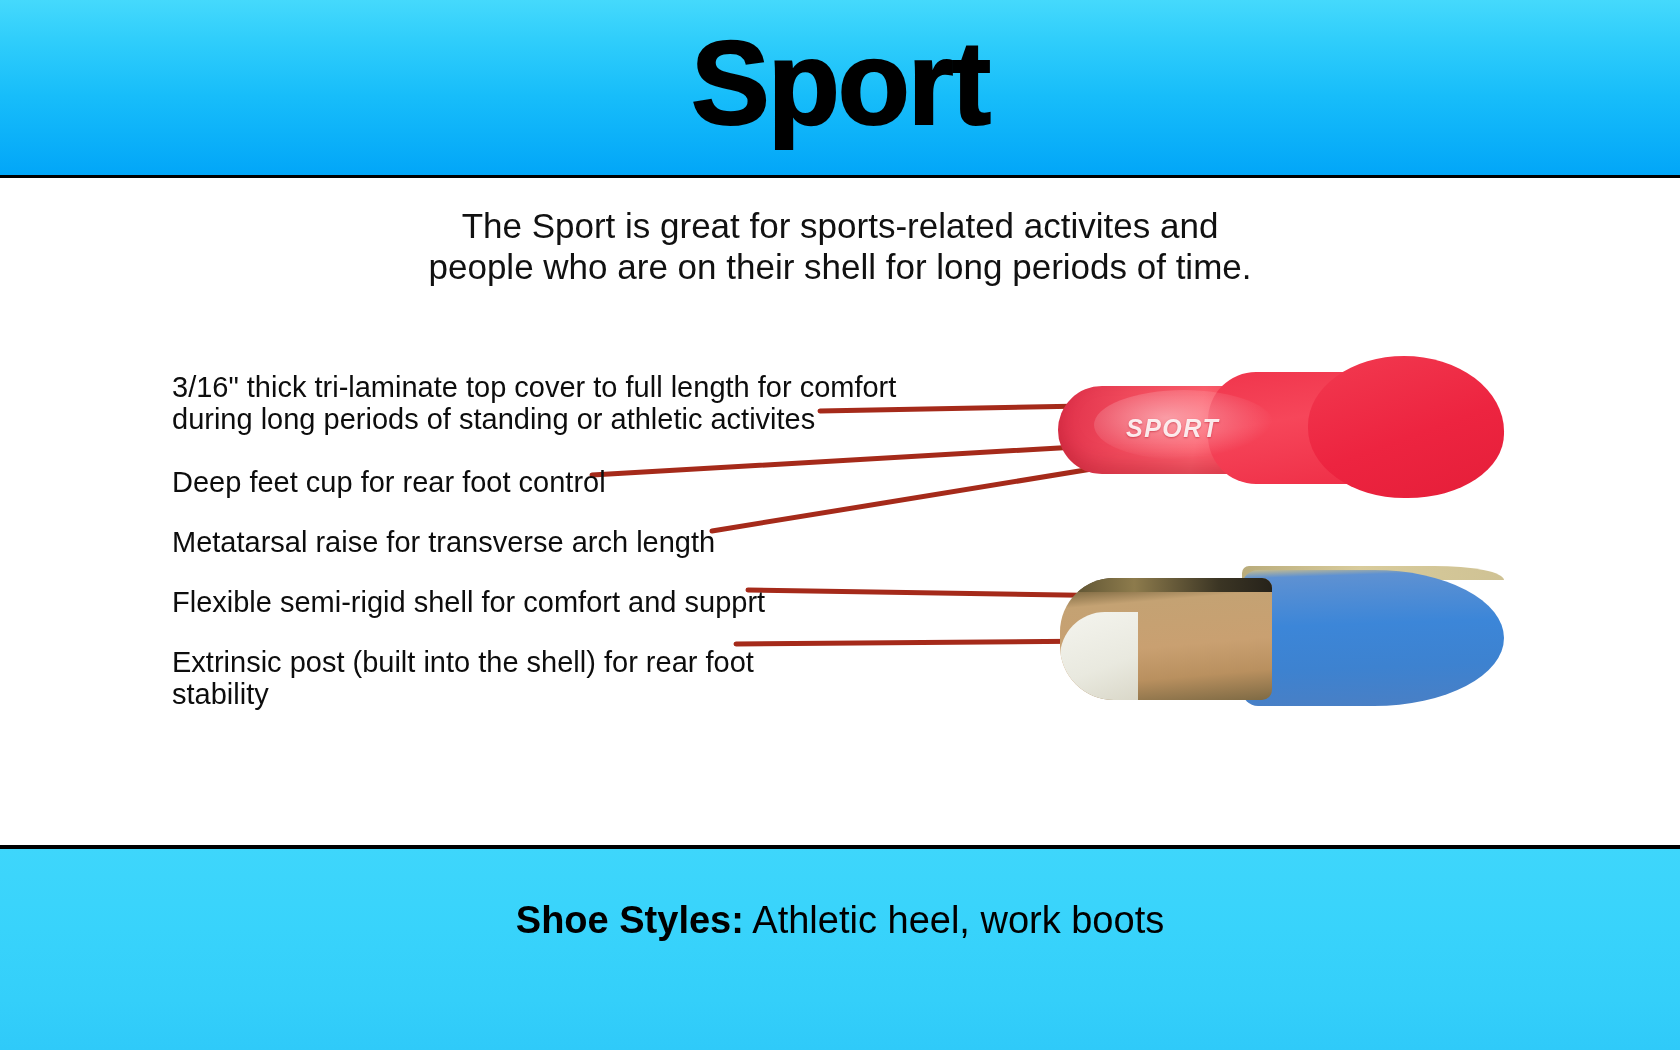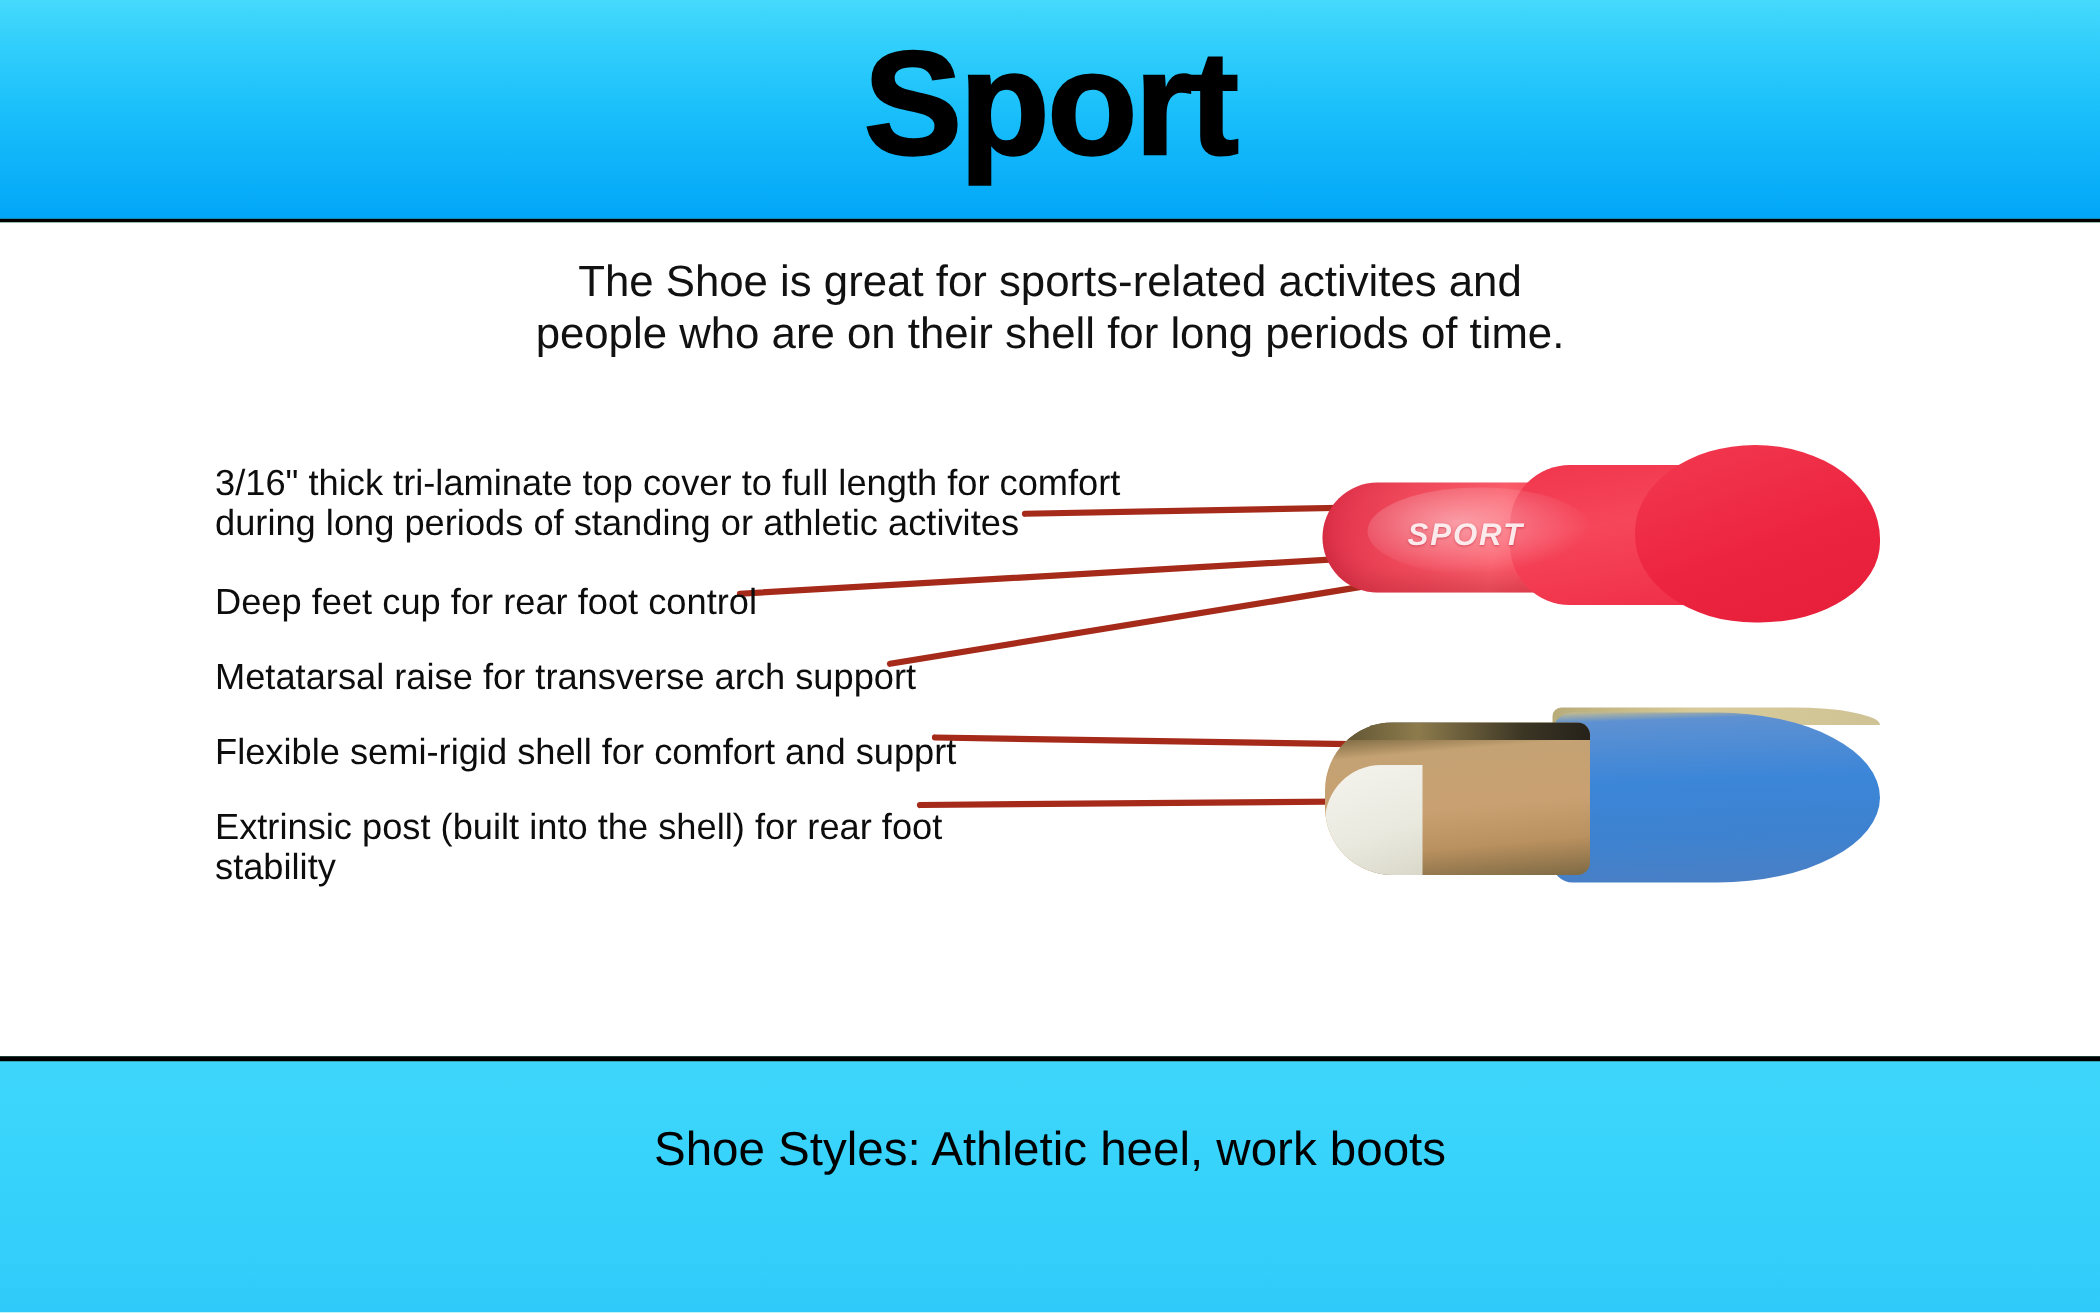--- a/index.html
+++ b/index.html
@@ -225,36 +225,36 @@
   .footer-text {
     position: absolute;
     left: 0;
     top: 50px;
     width: 1680px;
     text-align: center;
     font-size: 38px;
     color: #000000;
   }
   .footer-text .lead {
-    font-weight: normal;
+    font-weight: bold;
   }
 </style>
 </head>
 <body>
 
 <div class="slide">
 
   <div class="header-band">
     <div class="slide-title">Sport</div>
   </div>
 
   <div class="body-area">
 
     <div class="intro">
-      <div>The Shoe is great for sports-related activites and</div>
+      <div>The Sport is great for sports-related activites and</div>
       <div>people who are on their shell for long periods of time.</div>
     </div>
 
     <svg class="leaders" viewBox="0 0 1680 667" width="1680" height="667">
       <g stroke="#A52A1A" stroke-width="5" stroke-linecap="round" fill="none">
         <line x1="820" y1="233" x2="1140" y2="227"></line>
         <line x1="592" y1="297" x2="1300" y2="256"></line>
         <line x1="712" y1="353" x2="1300" y2="257"></line>
         <line x1="748" y1="412" x2="1254" y2="420"></line>
         <line x1="736" y1="466" x2="1104" y2="463"></line>
@@ -265,21 +265,21 @@
         <circle cx="1096" cy="256" r="7"></circle>
         <circle cx="1254" cy="420" r="7"></circle>
         <circle cx="1104" cy="463" r="7"></circle>
       </g>
     </svg>
 
     <div class="callouts">
       <div class="callout c0">3/16" thick tri-laminate top cover to full length for comfort
 during long periods of standing  or athletic  activites</div>
       <div class="callout c1">Deep feet cup for rear foot control</div>
-      <div class="callout c2">Metatarsal raise for transverse arch support</div>
+      <div class="callout c2">Metatarsal raise for transverse arch length</div>
       <div class="callout c3">Flexible semi-rigid shell for comfort and supprt</div>
       <div class="callout c4">Extrinsic post (built into the shell) for rear foot
 stability</div>
     </div>
 
     <div class="photo insole-red">
       <div class="heel"></div>
       <div class="arch"></div>
       <div class="forefoot"></div>
       <div class="sheen"></div>

